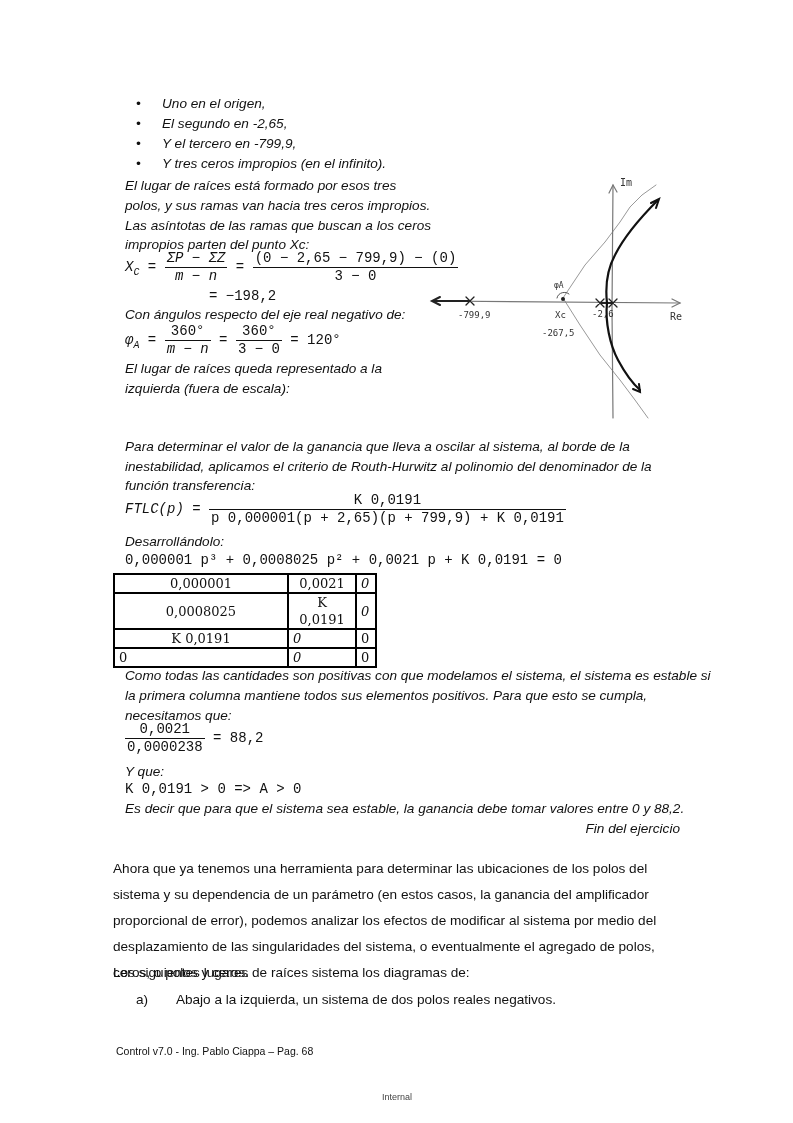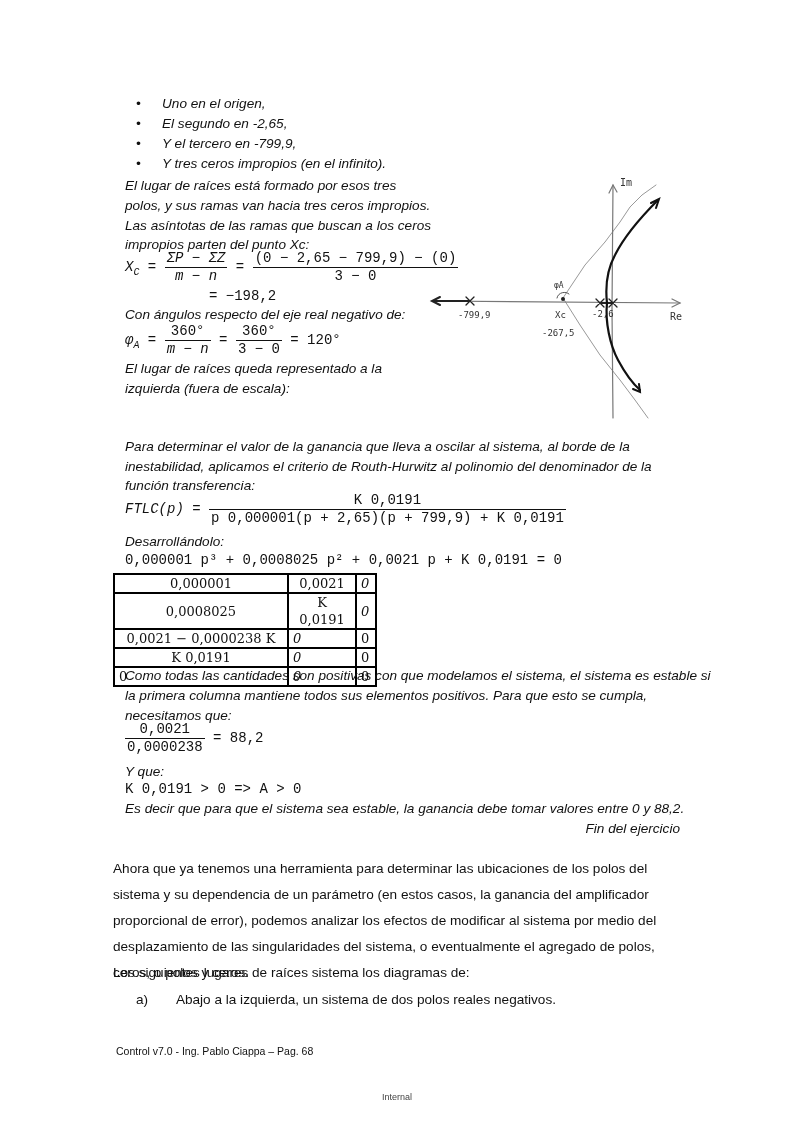--- a/index.html
+++ b/index.html
@@ -128,25 +128,20 @@
         <td style="width:164px;text-align:center">0,000001</td>
         <td style="width:58px;text-align:center">0,0021</td>
         <td style="width:10px;font-style:italic">0</td>
       </tr>
   <tr>
         <td style="text-align:center">0,0008025</td>
         <td style="text-align:center">K 0,0191</td>
         <td style="font-style:italic">0</td>
       </tr>
   <tr>
-        <td style="text-align:center">0,0021 − 0,0000238 K</td>
-        <td style="font-style:italic">0</td>
-        <td>0</td>
-      </tr>
-  <tr>
         <td style="text-align:center">K 0,0191</td>
         <td style="font-style:italic">0</td>
         <td>0</td>
       </tr>
   <tr>
         <td>0</td>
         <td style="font-style:italic">0</td>
         <td>0</td>
       </tr>
 </tbody>

